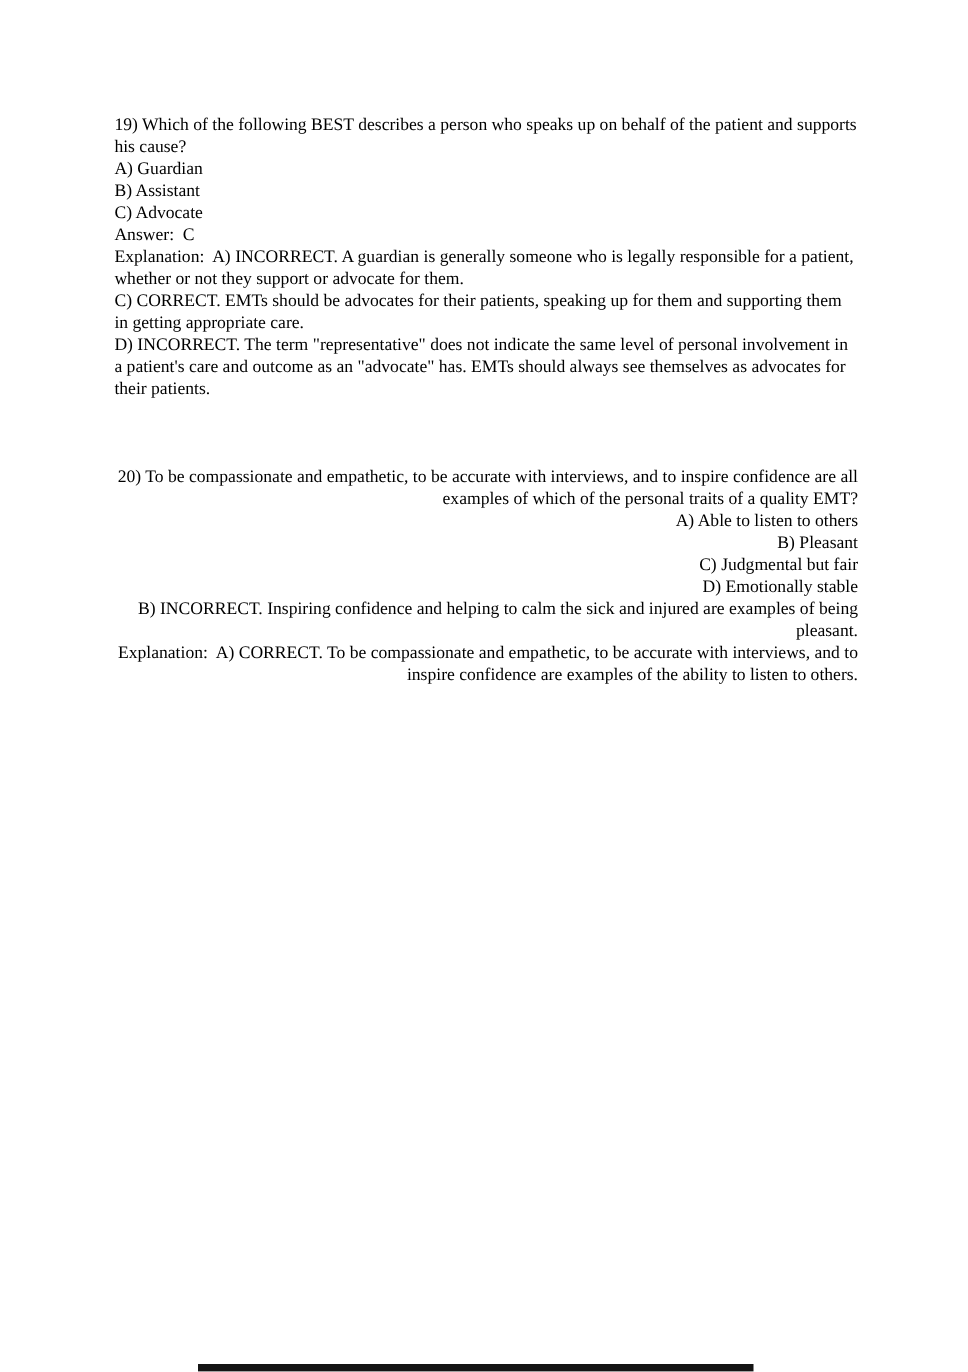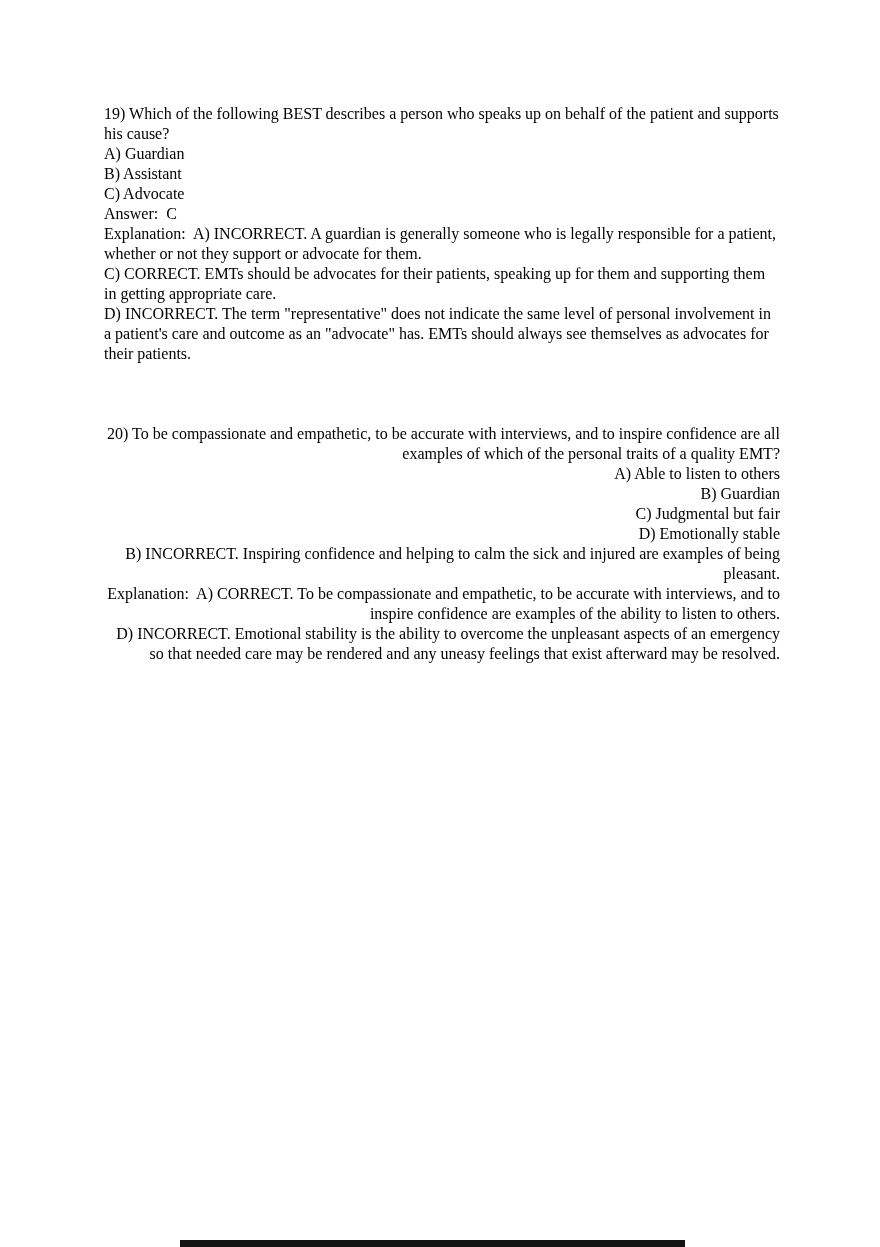--- a/index.html
+++ b/index.html
@@ -58,24 +58,23 @@
       <p>C) Advocate</p>
       <p>Answer:  C</p>
       <p>Explanation:  A) INCORRECT. A guardian is generally someone who is legally responsible for a patient, whether or not they support or advocate for them.</p>
       <p>C) CORRECT. EMTs should be advocates for their patients, speaking up for them and supporting them in getting appropriate care.</p>
       <p>D) INCORRECT. The term "representative" does not indicate the same level of personal involvement in a patient's care and outcome as an "advocate" has. EMTs should always see themselves as advocates for their patients.</p>
     </div>
 
     <div class="question-block">
       <p>20) To be compassionate and empathetic, to be accurate with interviews, and to inspire confidence are all examples of which of the personal traits of a quality EMT?</p>
       <p>A) Able to listen to others</p>
-      <p>B) Guardian</p>
+      <p>B) Pleasant</p>
       <p>C) Judgmental but fair</p>
       <p>D) Emotionally stable</p>
       <p>B) INCORRECT. Inspiring confidence and helping to calm the sick and injured are examples of being pleasant.</p>
       <p>Explanation:  A) CORRECT. To be compassionate and empathetic, to be accurate with interviews, and to inspire confidence are examples of the ability to listen to others.</p>
-      <p>D) INCORRECT. Emotional stability is the ability to overcome the unpleasant aspects of an emergency so that needed care may be rendered and any uneasy feelings that exist afterward may be resolved.</p>
     </div>
 
   </div>
 
   <div class="bottom-bar"></div>
 </div>
 
 </body></html>

